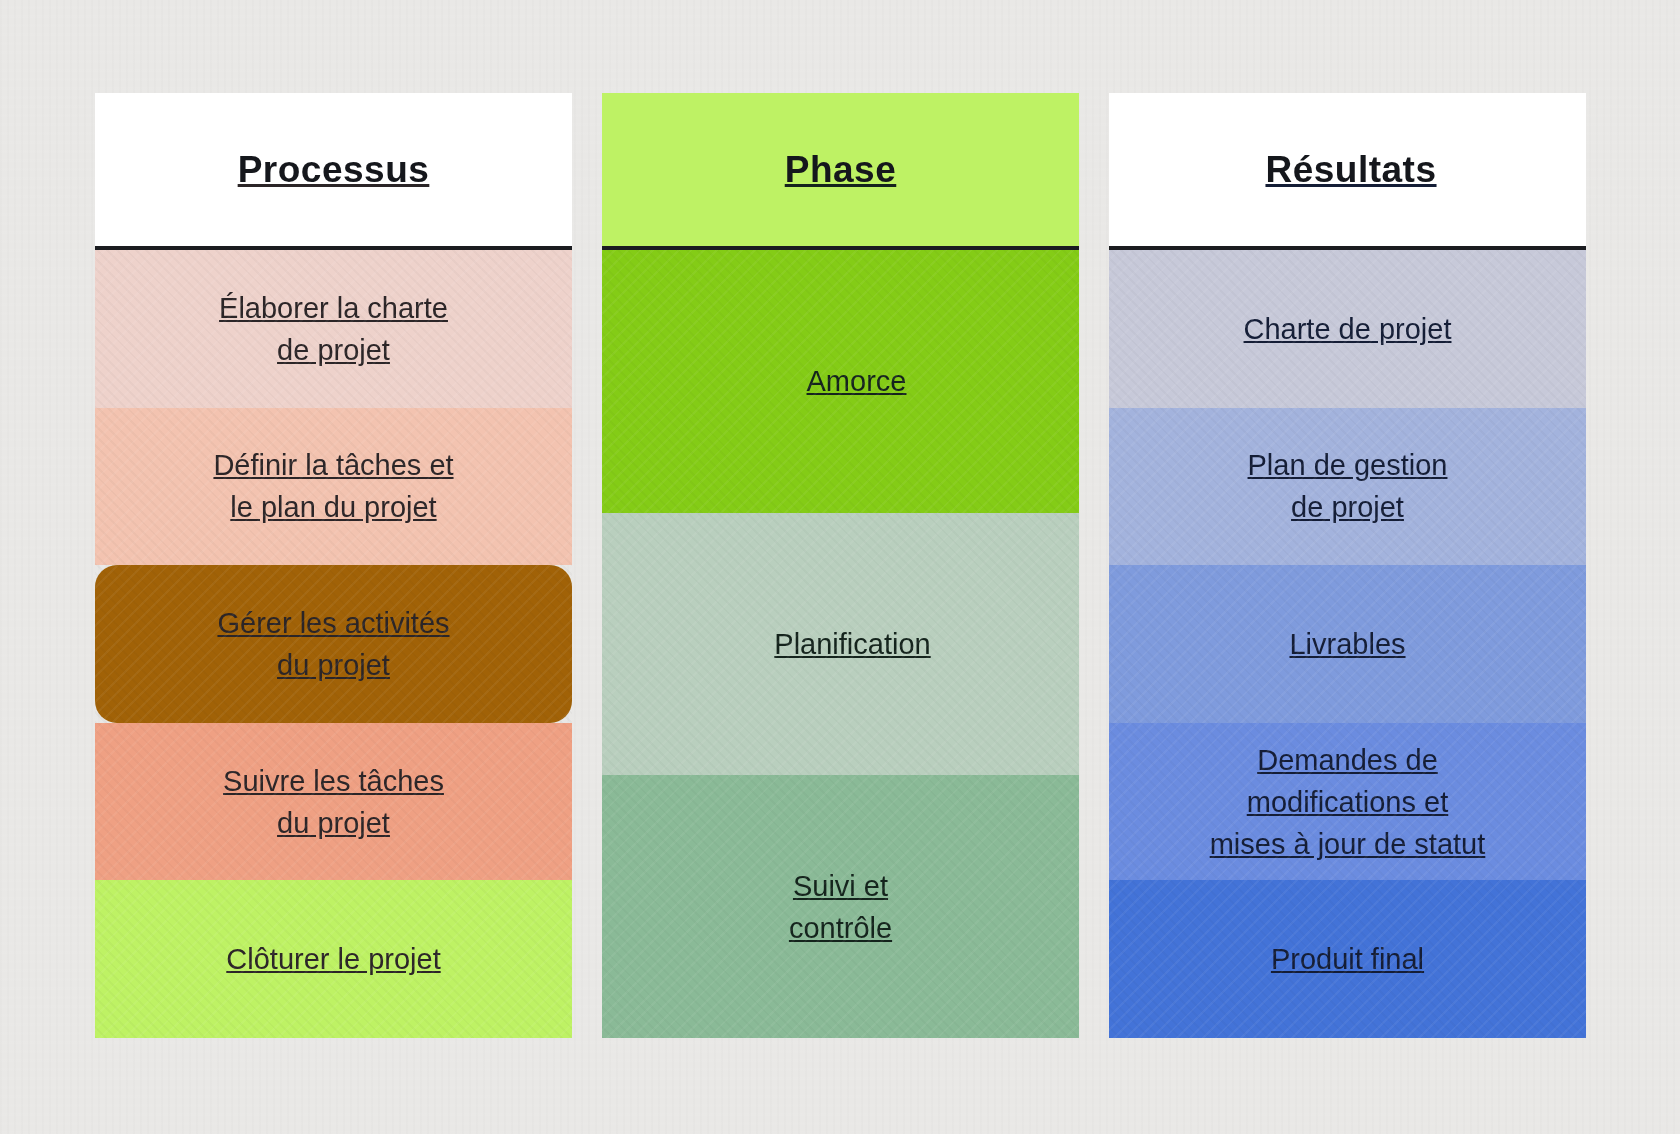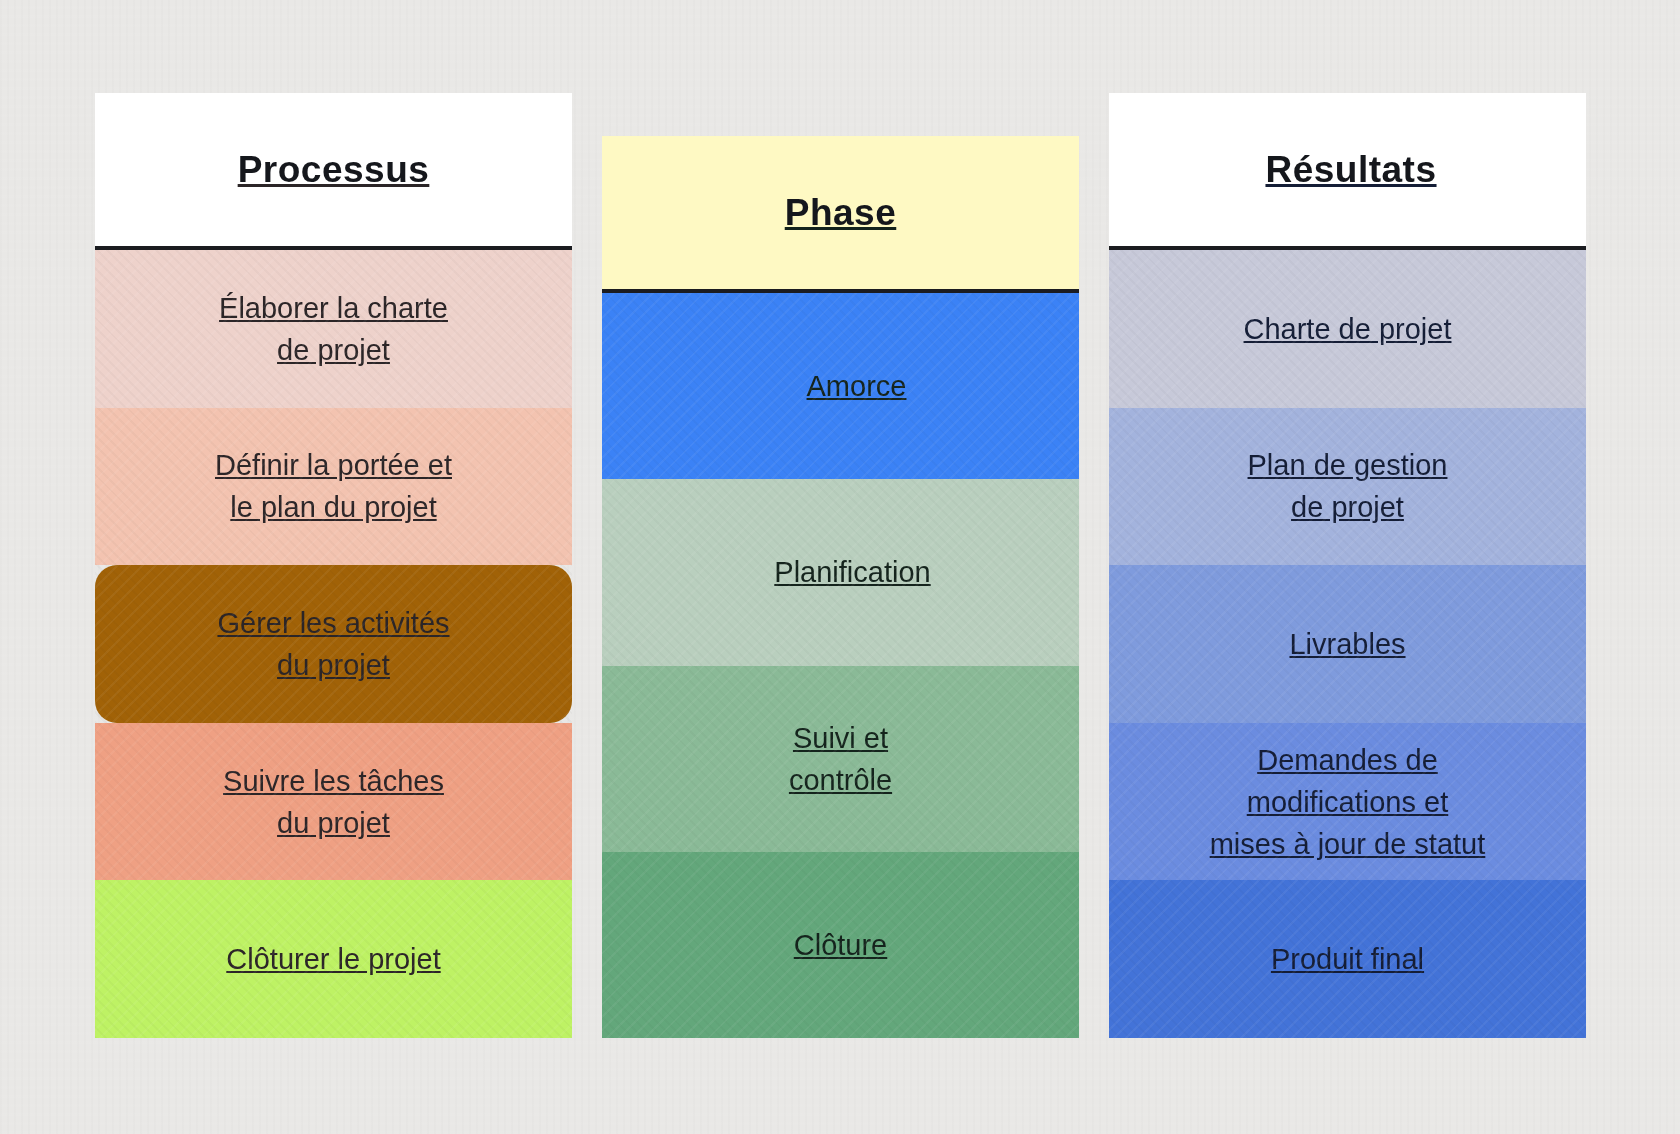--- a/index.html
+++ b/index.html
@@ -72,36 +72,35 @@
 </head>
 <body>
 
 <div class="canvas">
   <div class="columns">
 
     <div class="column" style="color: rgb(43, 37, 39);">
       <div class="column-header" style="color: rgb(21, 23, 28); background-color: rgb(255, 255, 255); border-bottom-color: rgb(27, 28, 32);">Processus</div>
       <div class="cell" style="background-color: rgb(238, 210, 203);">Élaborer la charte
 de projet</div>
-      <div class="cell" style="background-color: rgb(243, 195, 176);">Définir la portée et
+      <div class="cell" style="background-color: rgb(243, 195, 176);">Définir la tâches et
 le plan du projet</div>
       <div class="cell" style="background-color: #a16207; border-radius: 22px;">Gérer les activités
 du projet</div>
       <div class="cell" style="background-color: rgb(239, 160, 131);">Suivre les tâches
 du projet</div>
       <div class="cell" style="background-color: #bef264;">Clôturer le projet</div>
     </div>
 
     <div class="column" style="color: rgb(20, 35, 28);">
-      <div class="column-header" style="color: rgb(21, 23, 28); background-color: #fef9c3; border-bottom-color: rgb(27, 28, 32); margin-top: 43px;">Phase</div>
-      <div class="cell" style="background-color: #3b82f6; padding-left: 32px;">Amorce</div>
+      <div class="column-header" style="color: rgb(21, 23, 28); background-color: #bef264; border-bottom-color: rgb(27, 28, 32);">Phase</div>
+      <div class="cell" style="background-color: #84cc16; padding-left: 32px;">Amorce</div>
       <div class="cell" style="background-color: rgb(185, 207, 190); padding-left: 24px;">Planification</div>
       <div class="cell" style="background-color: rgb(138, 186, 151);">Suivi et
 contrôle</div>
-      <div class="cell" style="background-color: rgb(99, 167, 123);">Clôture</div>
     </div>
 
     <div class="column" style="color: rgb(20, 29, 54);">
       <div class="column-header" style="color: rgb(21, 23, 28); background-color: rgb(255, 255, 255); border-bottom-color: rgb(27, 28, 32); padding-left: 7px;">Résultats</div>
       <div class="cell" style="background-color: rgb(199, 201, 217);">Charte de projet</div>
       <div class="cell" style="background-color: rgb(163, 179, 221);">Plan de gestion
 de projet</div>
       <div class="cell" style="background-color: rgb(127, 155, 221);">Livrables</div>
       <div class="cell" style="background-color: rgb(107, 140, 224);">Demandes de
 modifications et

